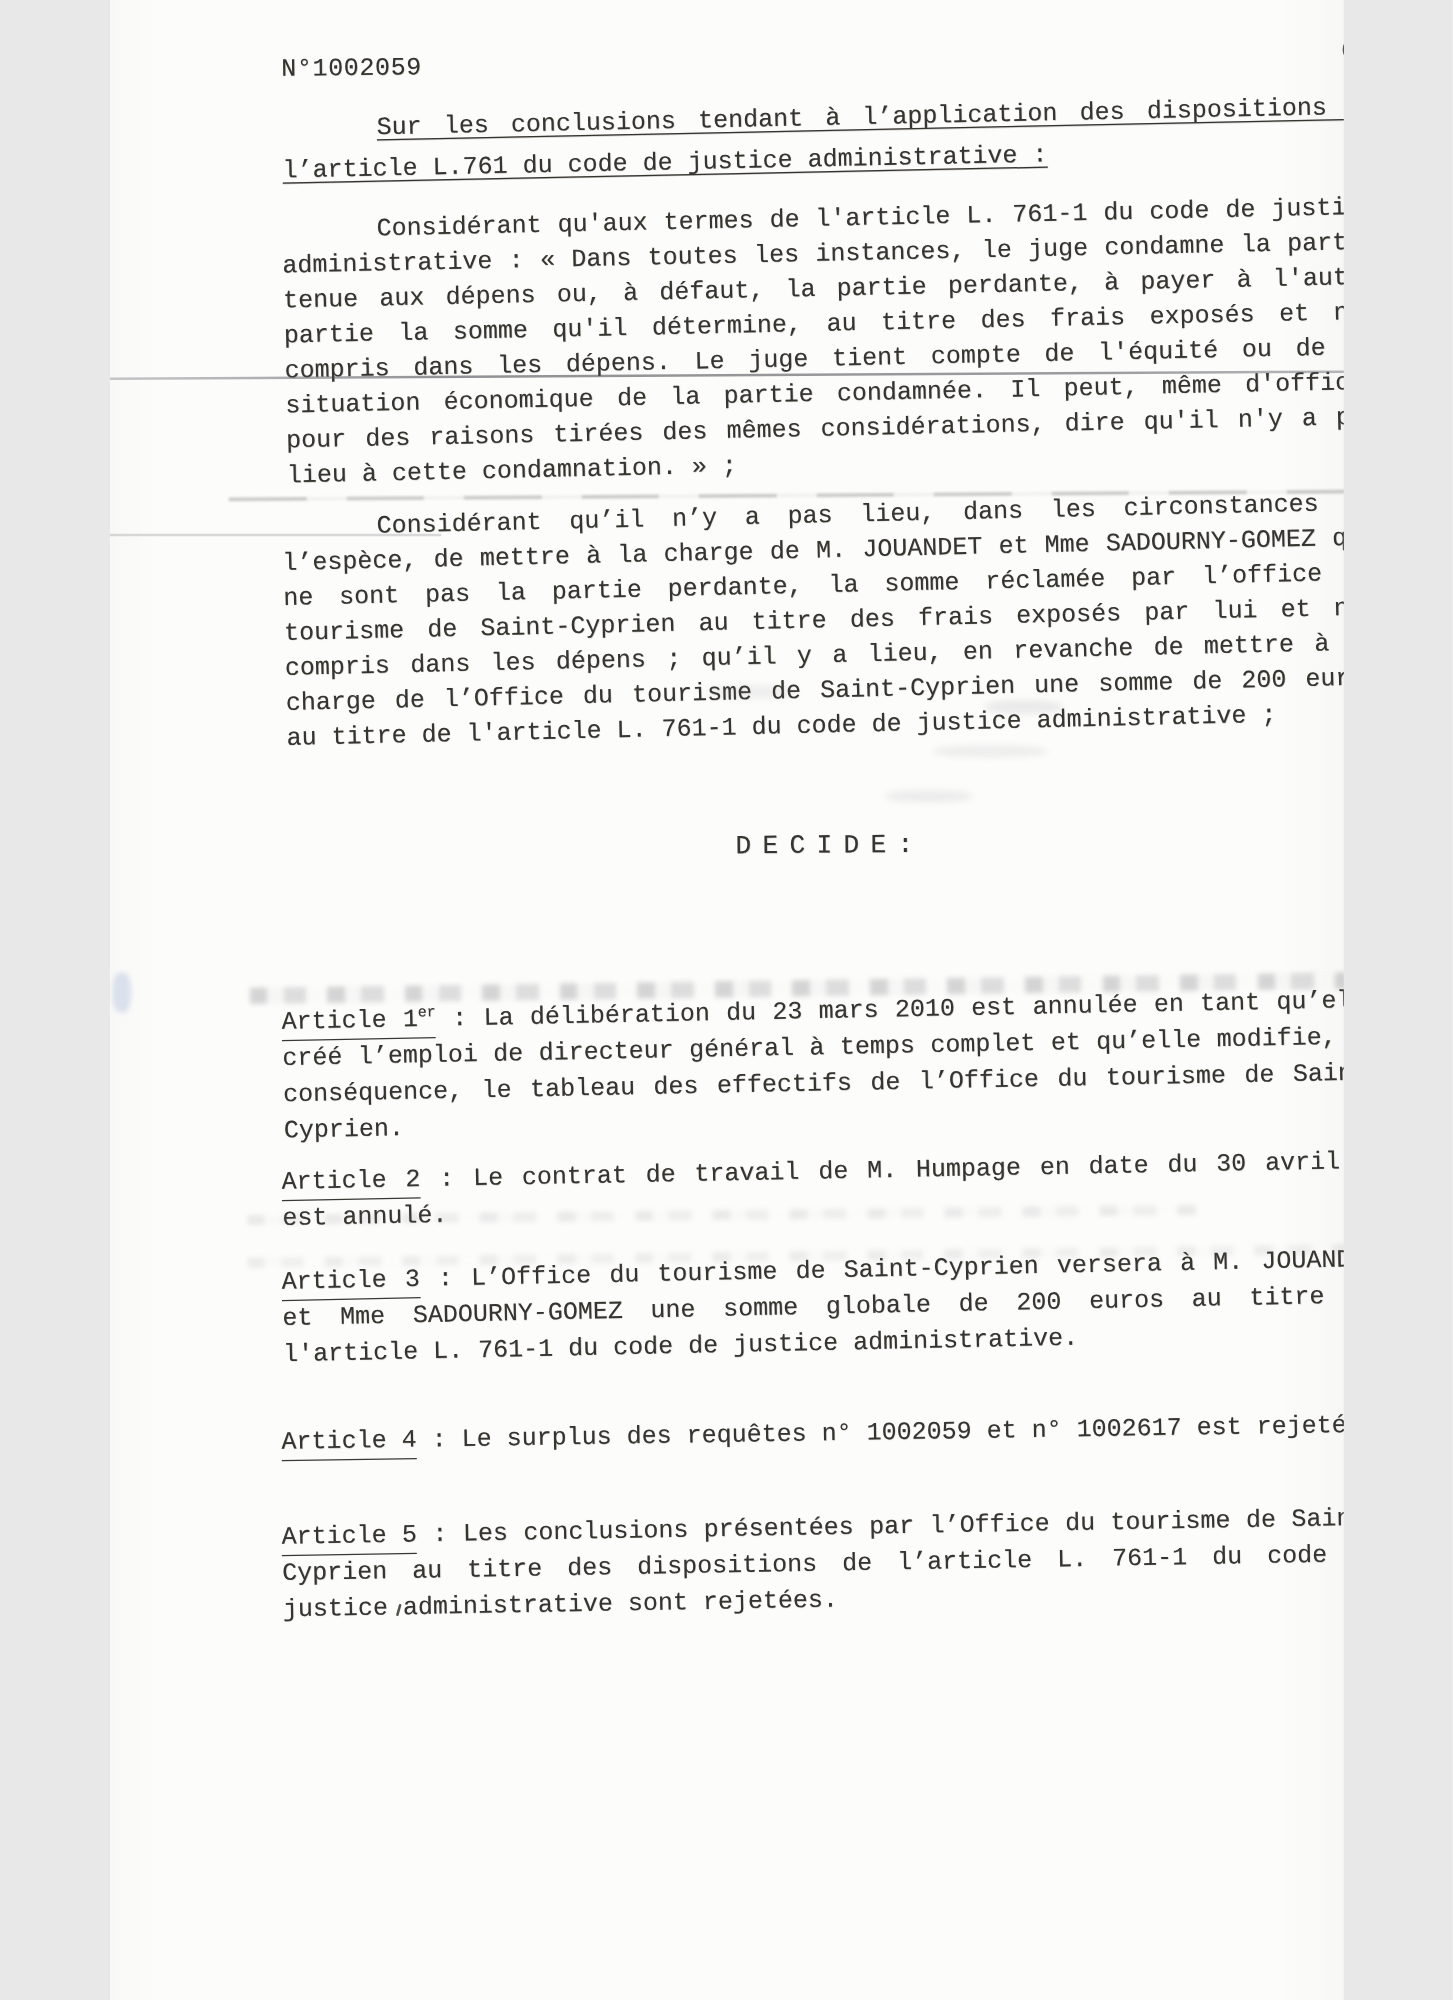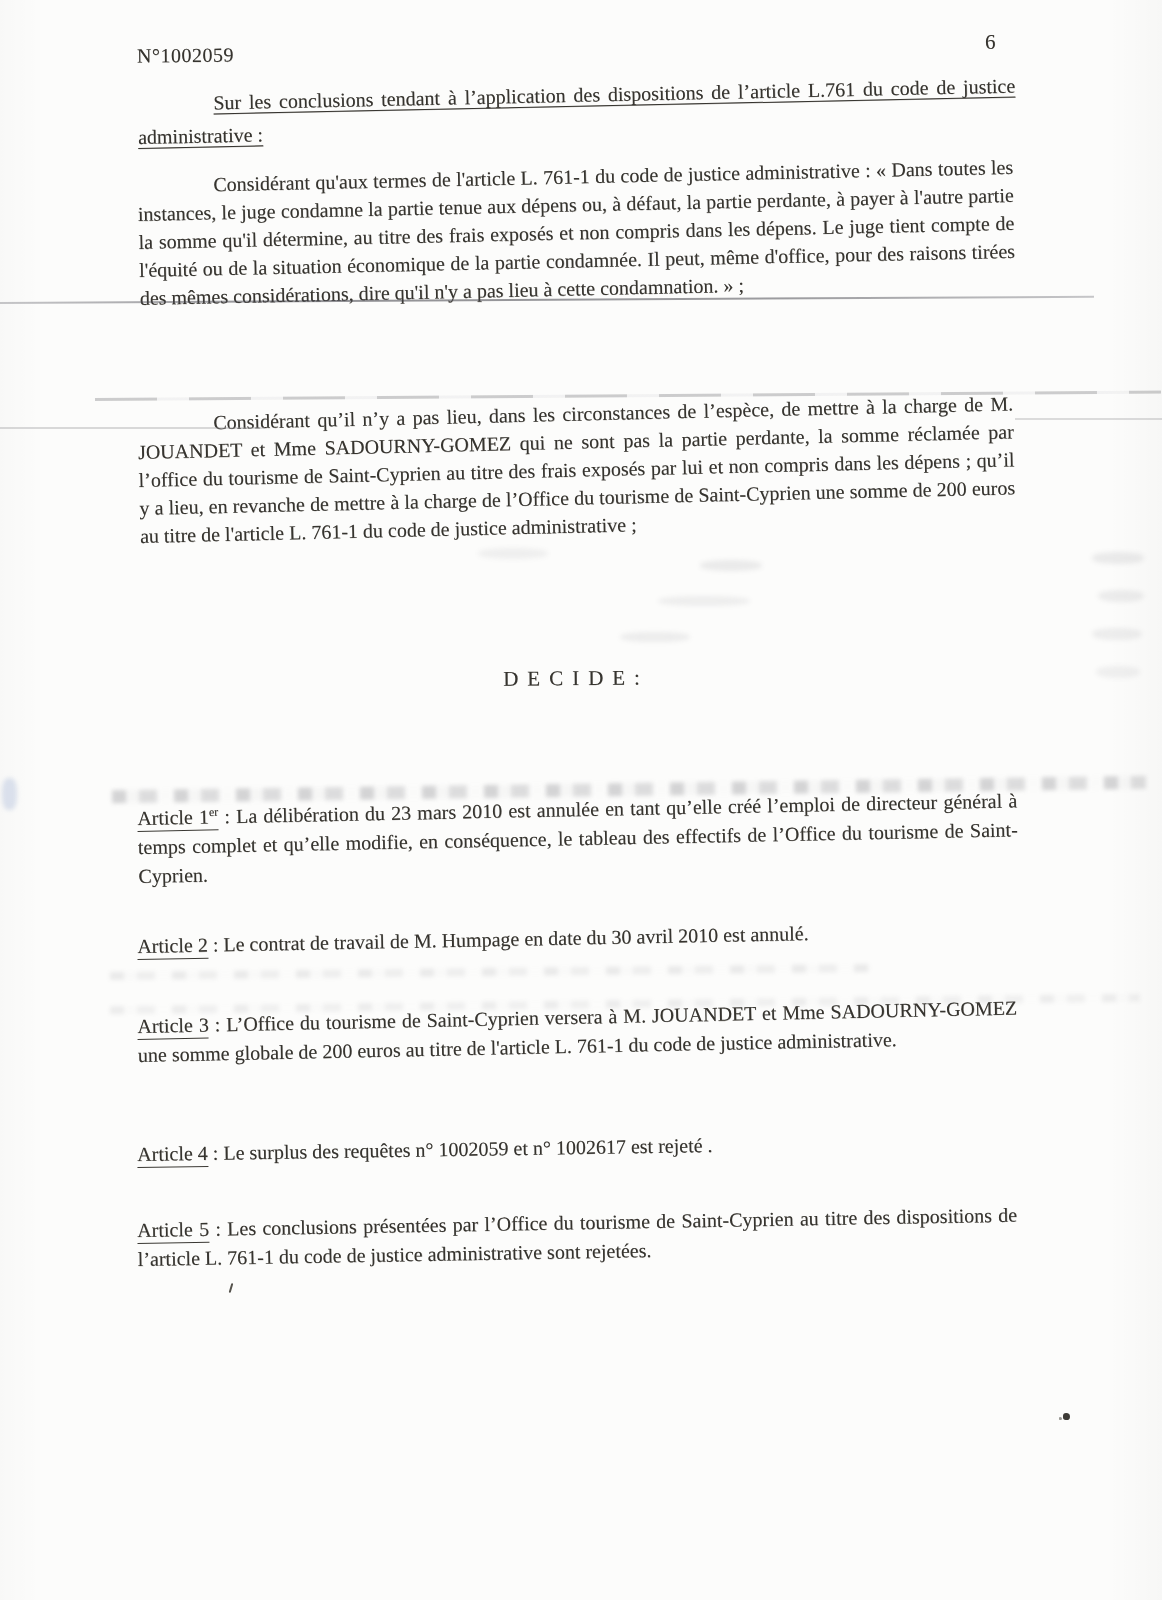--- a/index.html
+++ b/index.html
@@ -2,29 +2,29 @@
 <html lang="fr"><head>
 <meta charset="utf-8">
 <style>
   html, body {
     margin: 0;
     padding: 0;
     background: #e8e8e8;
   }
   .page {
     position: relative;
-    width: 1162px;
+    width: 987px;
     height: 1600px;
     margin: 0 auto;
     background:
       linear-gradient(90deg, rgba(0,0,0,0.015) 0, rgba(0,0,0,0) 40px),
       linear-gradient(270deg, rgba(0,0,0,0.02) 0, rgba(0,0,0,0) 55px),
       #fcfcfb;
     overflow: hidden;
-    font-family: Liberation Serif, serif;
+    font-family: Liberation Mono, monospace;
     color: #36342f;
   }
   .abs { position: absolute; }
   p { margin: 0; }
 
   .scan-text {
     text-shadow: 0.3px 0.3px 0.6px rgba(70,66,60,0.45);
   }
 
   .case-number {

